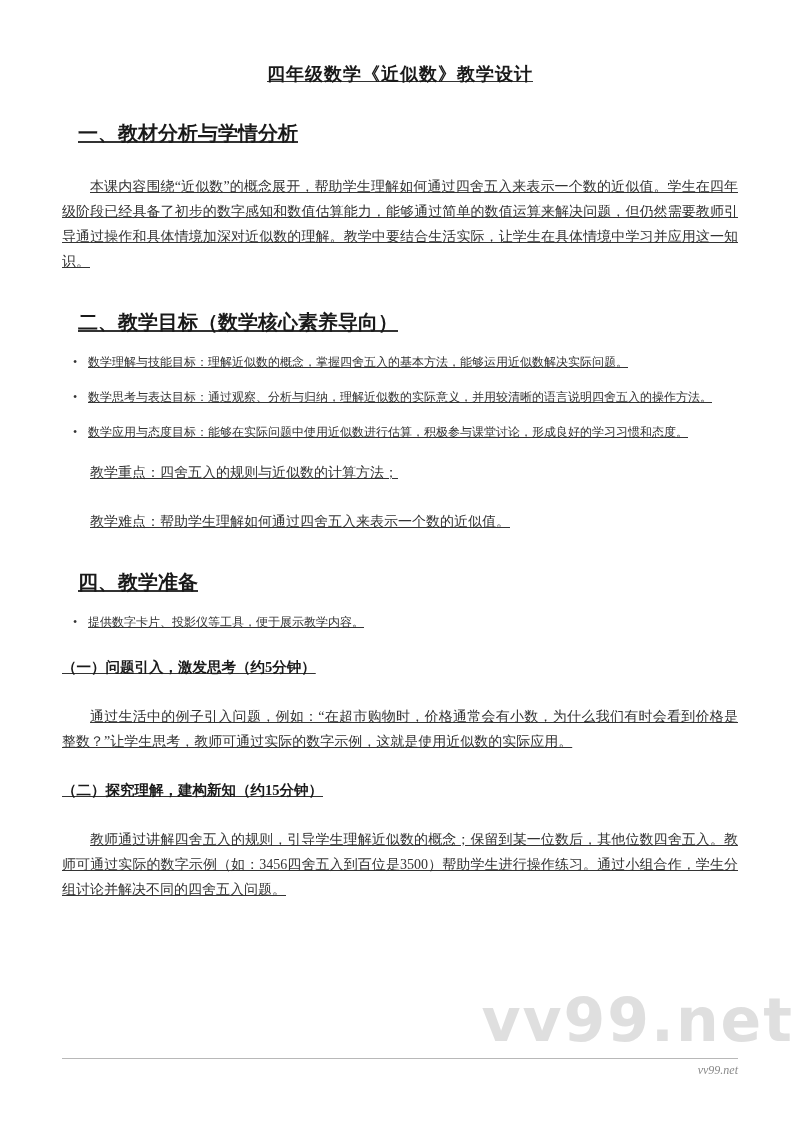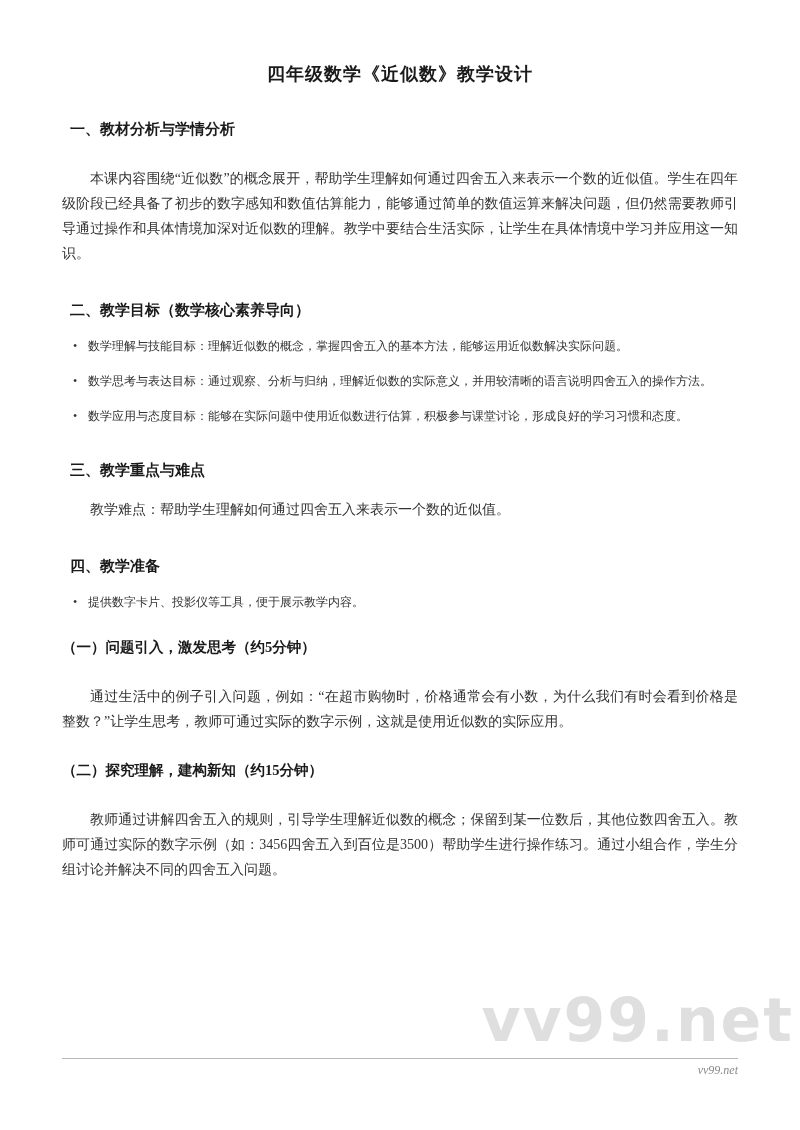--- a/index.html
+++ b/index.html
@@ -11,35 +11,36 @@
     position: relative;
     width: 800px;
     height: 1102px;
     margin: 0 auto;
     box-sizing: border-box;
     padding: 50px 62px 0 62px;
     background: #ffffff;
     font-family: "Liberation Serif", "DejaVu Serif", serif;
     color: #333333;
     overflow: hidden;
+    text-decoration: underline;
   }
   .doc-title {
     text-align: center;
     font-size: 18px;
     font-weight: bold;
     color: #1a1a1a;
     margin: 12px 0 28px 0;
     letter-spacing: 1px;
   }
   section { margin: 0; }
   .sec-heading {
-    font-size: 15px;
+    font-size: 20px;
     font-weight: bold;
     color: #1a1a1a;
-    margin: 34px 0 16px 8px;
+    margin: 34px 0 16px 16px;
   }
   .sub-heading {
     font-size: 14.5px;
     font-weight: bold;
     color: #1a1a1a;
     margin: 26px 0 12px 0;
   }
   .body-p {
     font-size: 14px;
     line-height: 1.78;
@@ -112,21 +113,21 @@
   <section>
     <h2 class="sec-heading">二、教学目标（数学核心素养导向）</h2>
     <ul class="bullets">
       <li>数学理解与技能目标：理解近似数的概念，掌握四舍五入的基本方法，能够运用近似数解决实际问题。</li>
       <li>数学思考与表达目标：通过观察、分析与归纳，理解近似数的实际意义，并用较清晰的语言说明四舍五入的操作方法。</li>
       <li>数学应用与态度目标：能够在实际问题中使用近似数进行估算，积极参与课堂讨论，形成良好的学习习惯和态度。</li>
     </ul>
   </section>
 
   <section>
-    <h2 class="sec-heading">三、教学重点与难点</h2>
+    <p class="body-p indent kp-p">教学重点：四舍五入的规则与近似数的计算方法；</p>
     <p class="body-p indent kp-p">教学难点：帮助学生理解如何通过四舍五入来表示一个数的近似值。</p>
   </section>
 
   <section>
     <h2 class="sec-heading">四、教学准备</h2>
     <ul class="bullets">
       <li>提供数字卡片、投影仪等工具，便于展示教学内容。</li>
     </ul>
   </section>
 

